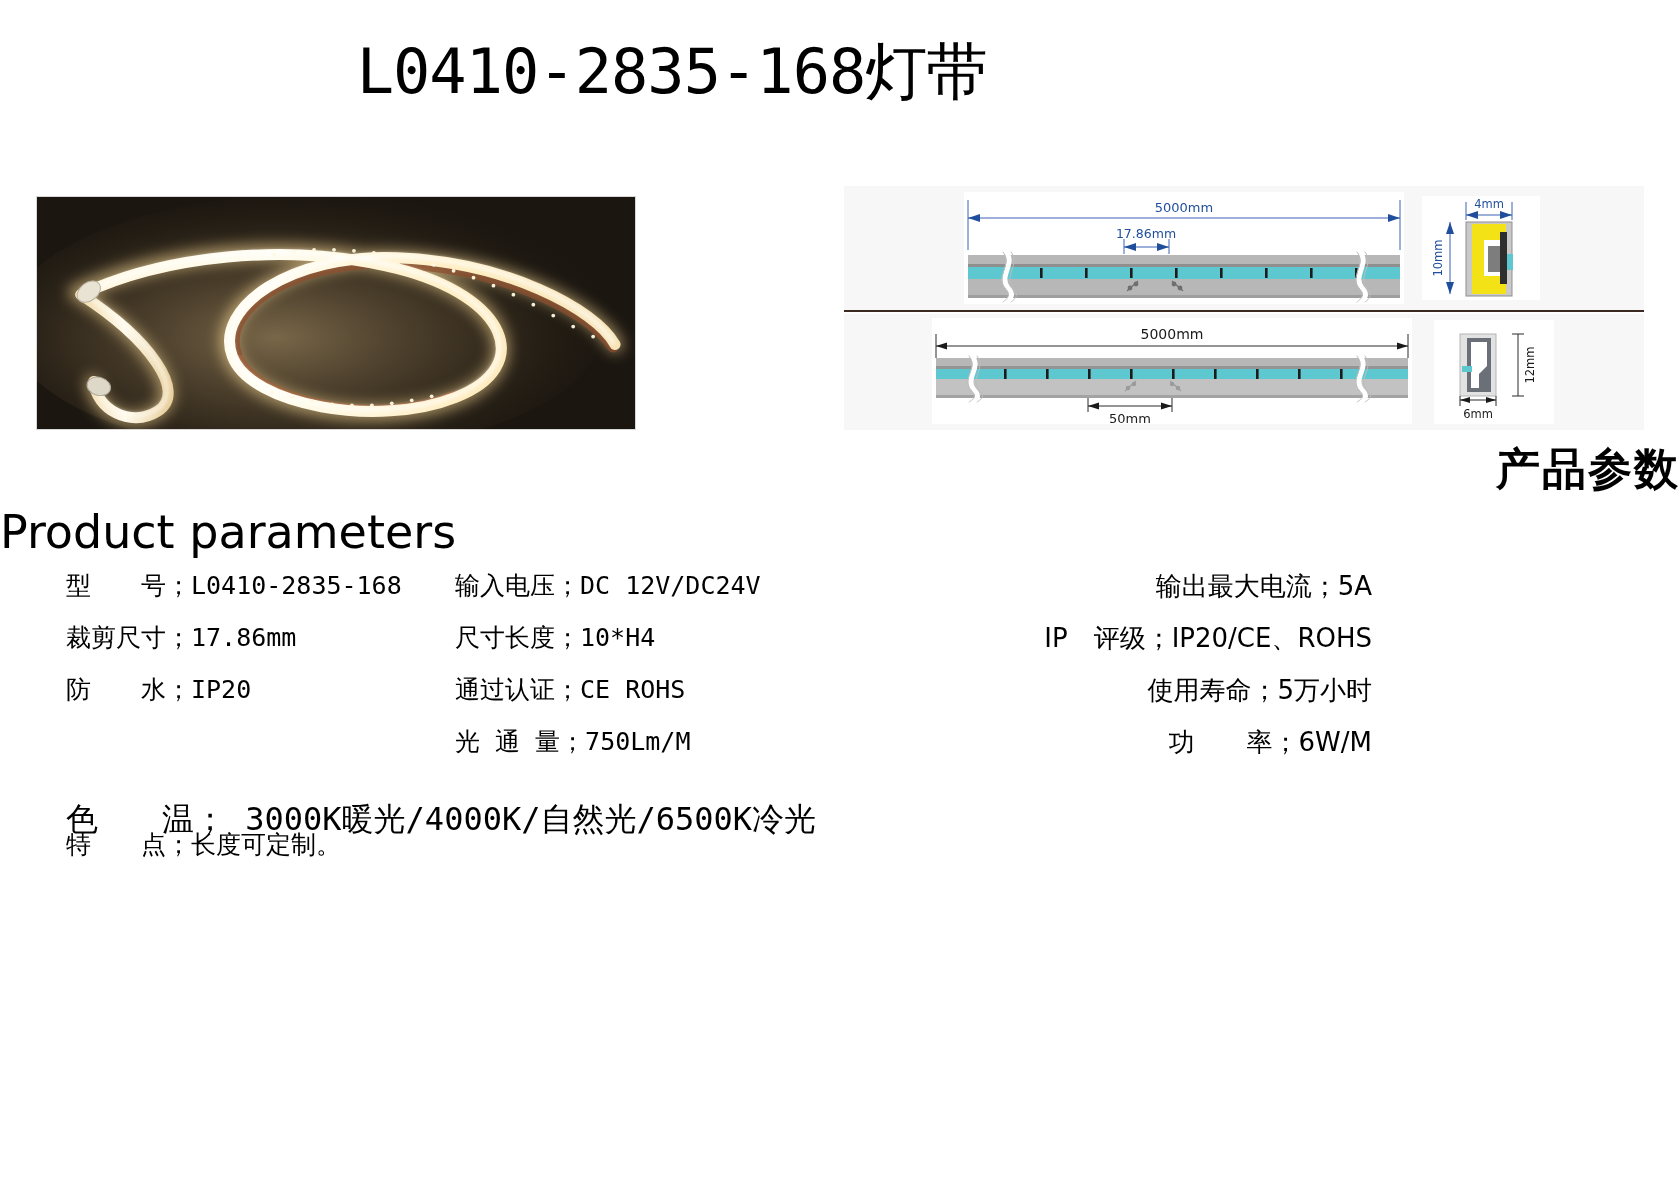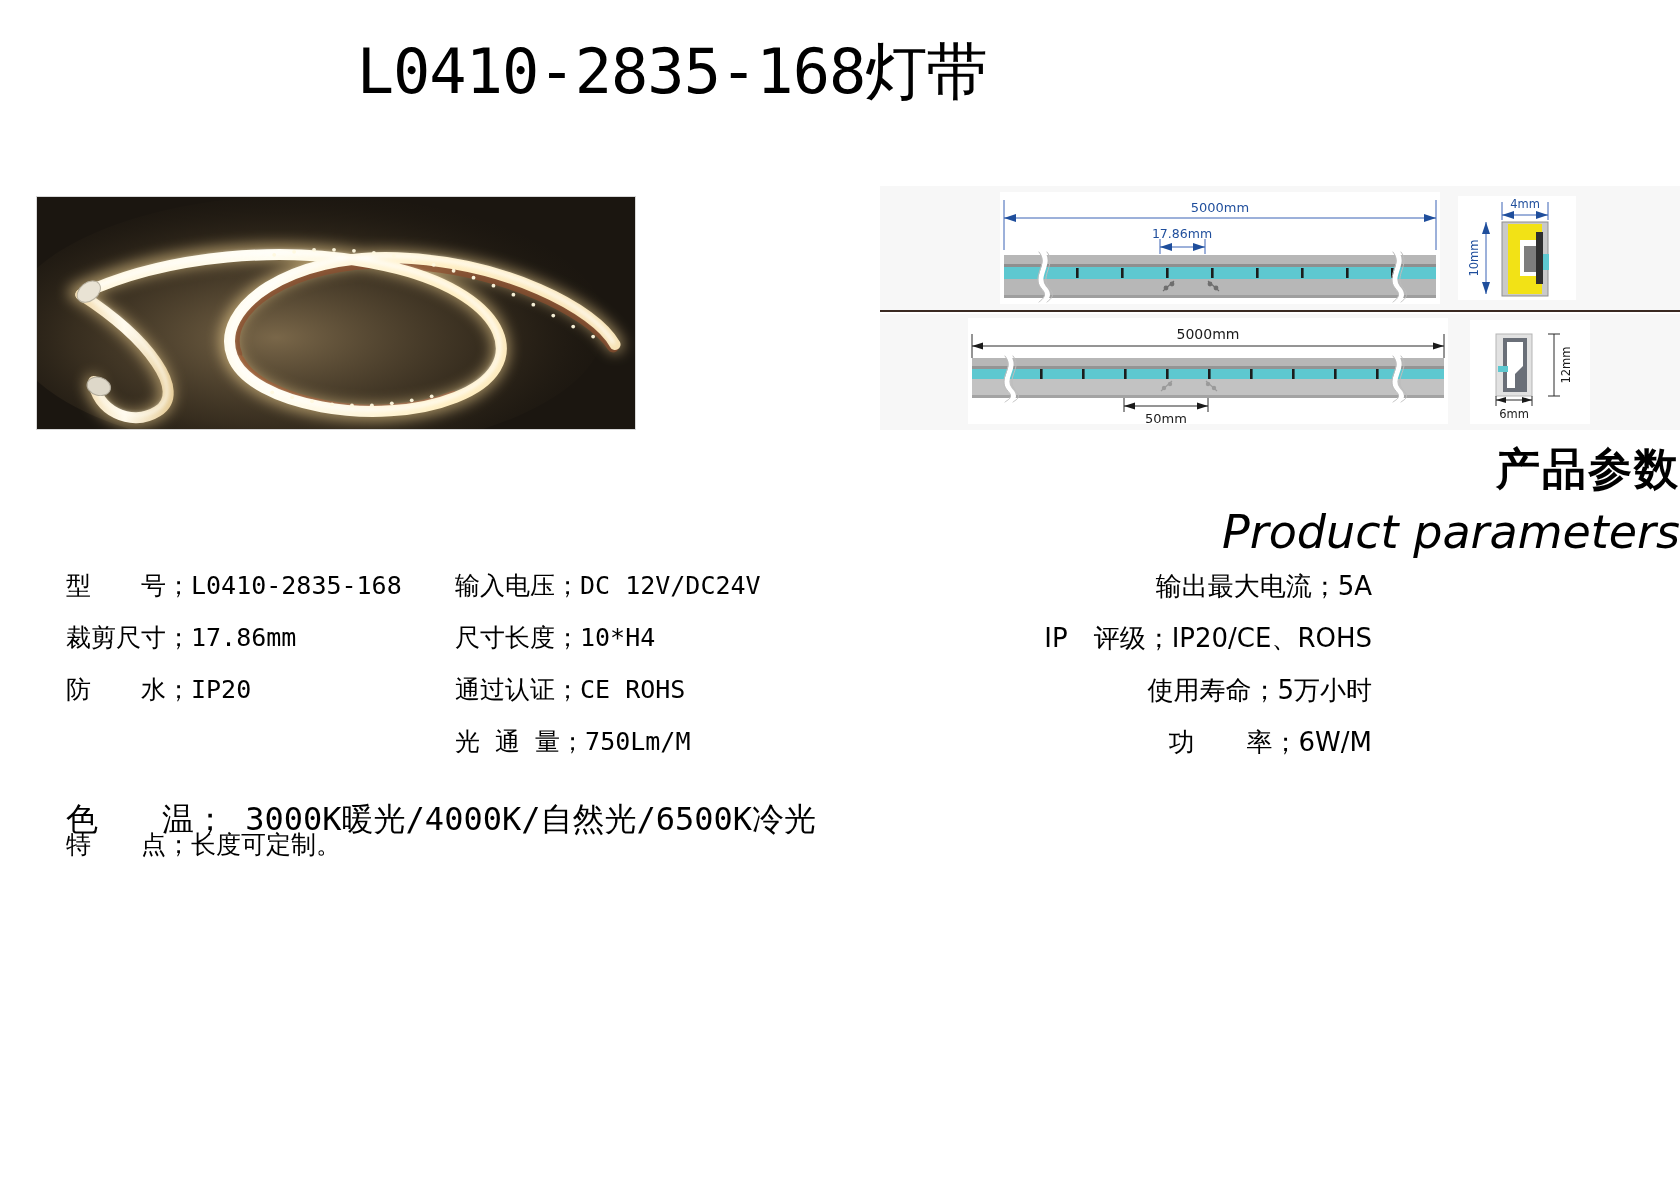--- a/index.html
+++ b/index.html
@@ -42,21 +42,21 @@
     box-sizing: border-box;
     overflow: hidden;
     background:
       radial-gradient(ellipse 340px 160px at 46% 52%, #6f5f44 0%, #433827 40%, #241d13 72%, #141009 100%);
   }
   #product-photo .photo-svg { position: absolute; inset: 0; }
 
   
   #tech-drawing {
     position: absolute;
-    left: 880px;
+    left: 844px;
     top: 186px;
     width: 800px;
     height: 244px;
   }
   .draw-half {
     position: absolute;
     left: 0;
     width: 800px;
     background: #f7f7f7;
   }
@@ -86,26 +86,25 @@
     text-align: right;
     font-size: 44px;
     font-weight: 700;
     letter-spacing: 2px;
   }
   #heading-en {
     position: absolute;
     top: 505px;
     left: 0;
     width: 1680px;
-    text-align: right;
+    text-align: left;
     font-family: "DejaVu Sans", "Liberation Sans", sans-serif;
     font-size: 46px;
     font-weight: 400;
     letter-spacing: 0px;
-    font-style: italic;
   }
 
   
   #params {
     position: absolute;
     top: 560px;
     left: 0;
     width: 1680px;
   }
   .param-row {

